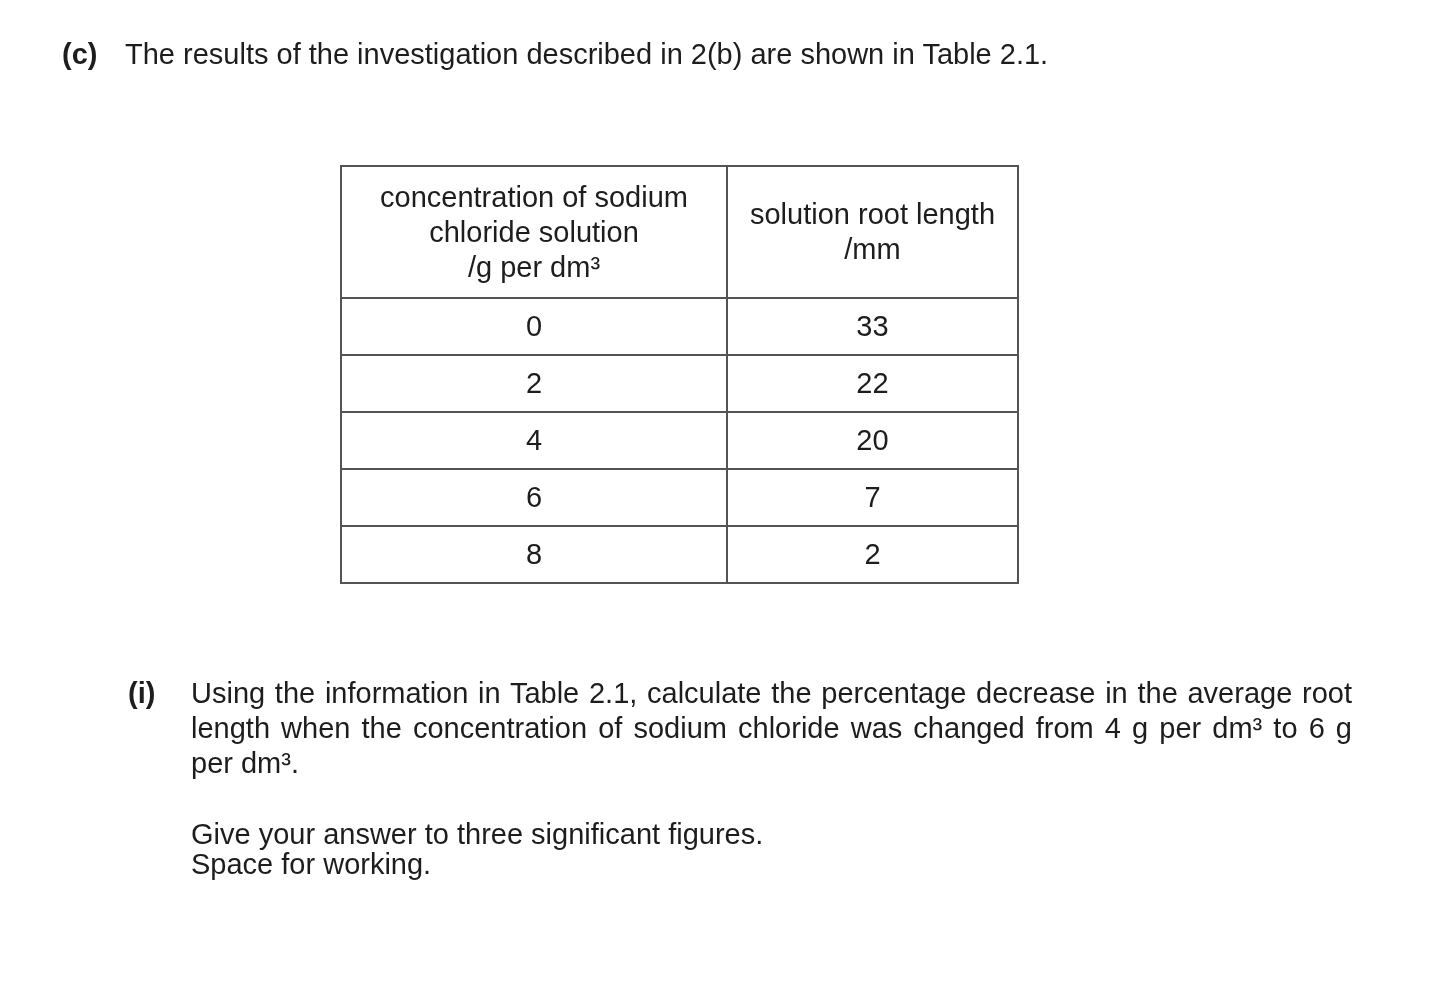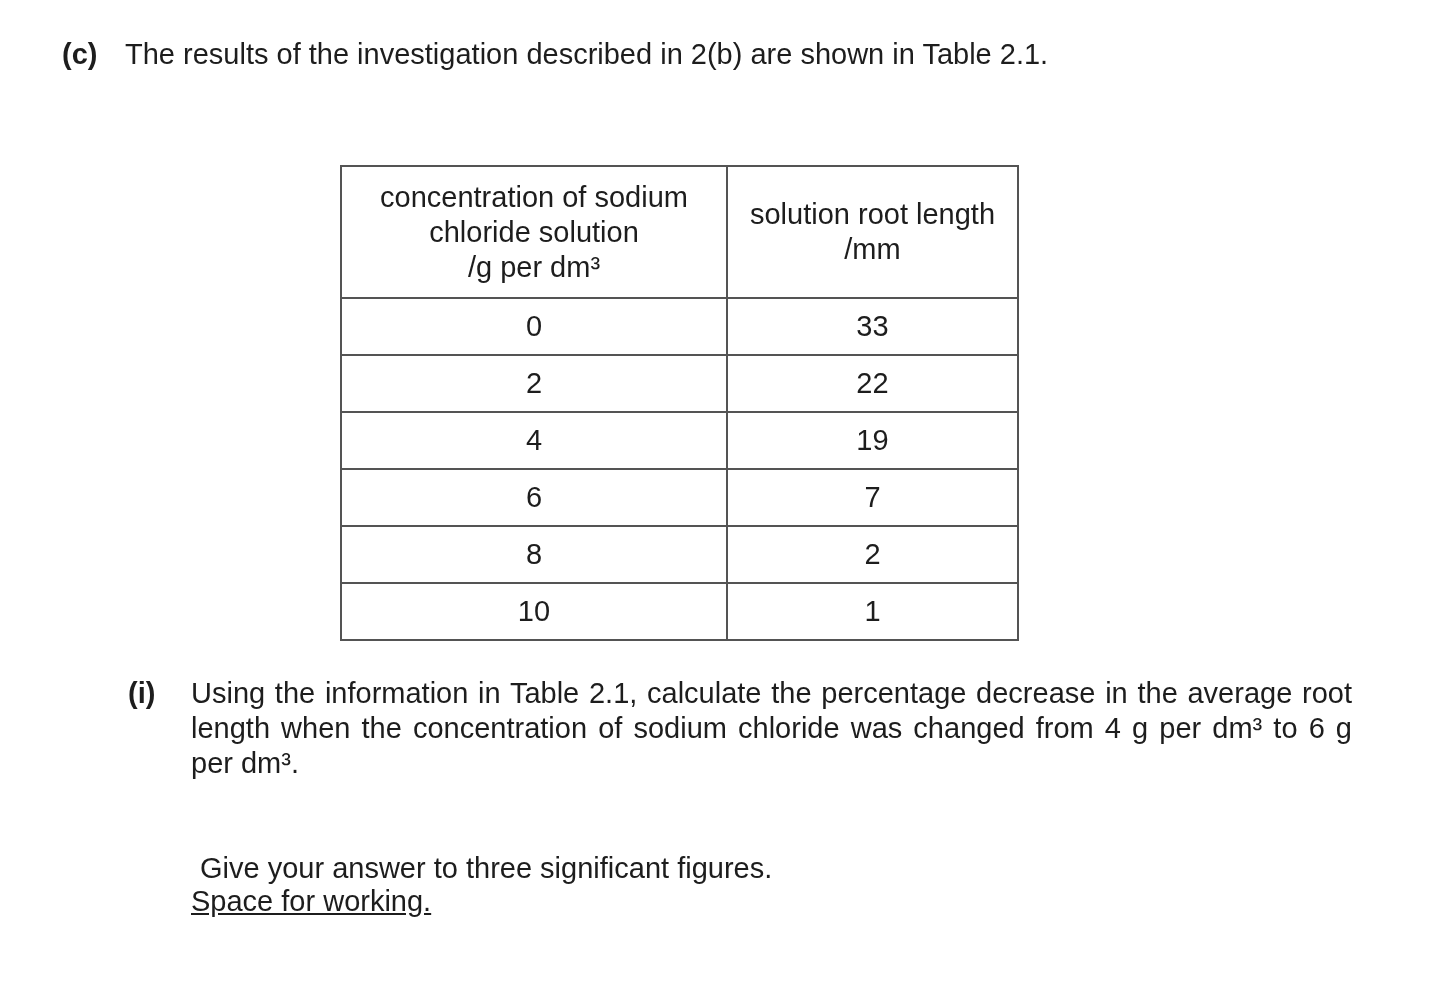--- a/index.html
+++ b/index.html
@@ -76,30 +76,28 @@
     display: flex;
     width: 1224px;
   }
   .part-i-text {
     flex: 1;
     text-align: justify;
   }
   .give-answer {
     position: absolute;
     left: 191px;
-    top: 851px;
+    top: 817px;
     white-space: nowrap;
-    margin-left: 9px;
   }
   .space-working {
     position: absolute;
     left: 191px;
-    top: 884px;
+    top: 847px;
     white-space: nowrap;
-    text-decoration: underline;
   }
 </style>
 </head>
 <body>
 
 <div class="page">
 
   <div class="part-c">
     <span class="part-label">(c)</span>
     <span class="part-text"><span>The results of the investigation described in </span><span class="bold">2(b)</span><span> are shown in Table 2.1.</span></span>
@@ -128,33 +126,29 @@
       <tr class="data-row">
         <td>0</td>
         <td>33</td>
       </tr>
       <tr class="data-row">
         <td>2</td>
         <td>22</td>
       </tr>
       <tr class="data-row">
         <td>4</td>
-        <td>19</td>
+        <td>20</td>
       </tr>
       <tr class="data-row">
         <td>6</td>
         <td>7</td>
       </tr>
       <tr class="data-row">
         <td>8</td>
         <td>2</td>
-      </tr>
-      <tr class="data-row">
-        <td>10</td>
-        <td>1</td>
       </tr>
     </tbody>
   </table>
 
   <div class="part-i">
     <span class="part-label">(i)</span>
     <span class="part-i-text">Using the information in Table 2.1, calculate the percentage decrease in the average root length when the concentration of sodium chloride was changed from 4 g per dm³ to 6 g per dm³.</span>
   </div>
 
   <div class="give-answer"><span>Give your answer to </span><span class="bold">three</span><span> significant figures.</span></div>

